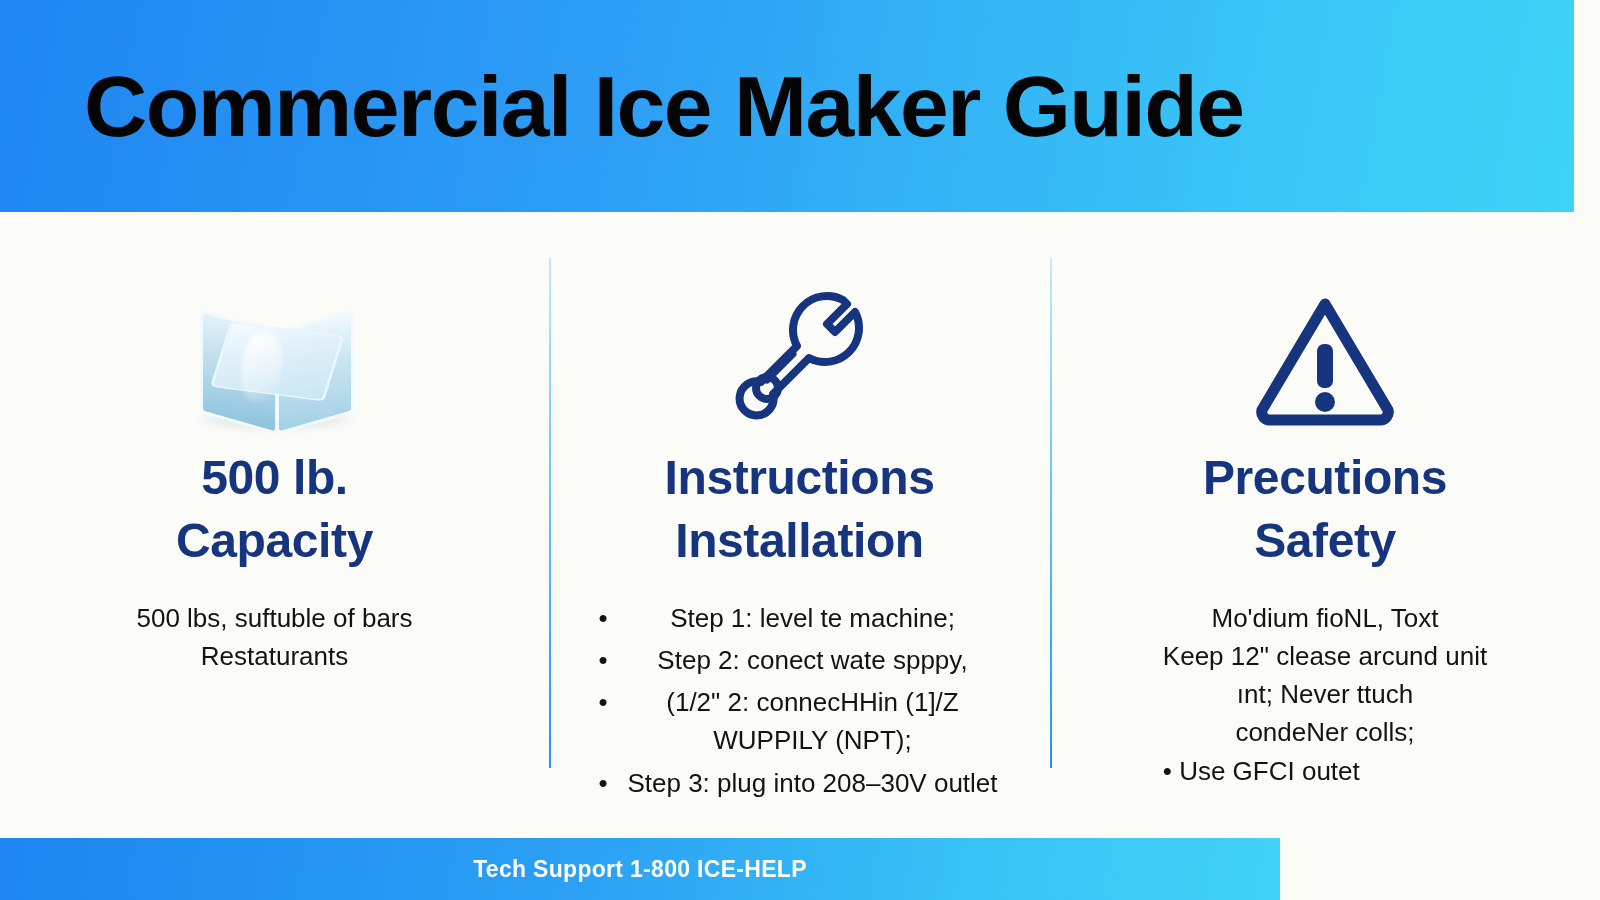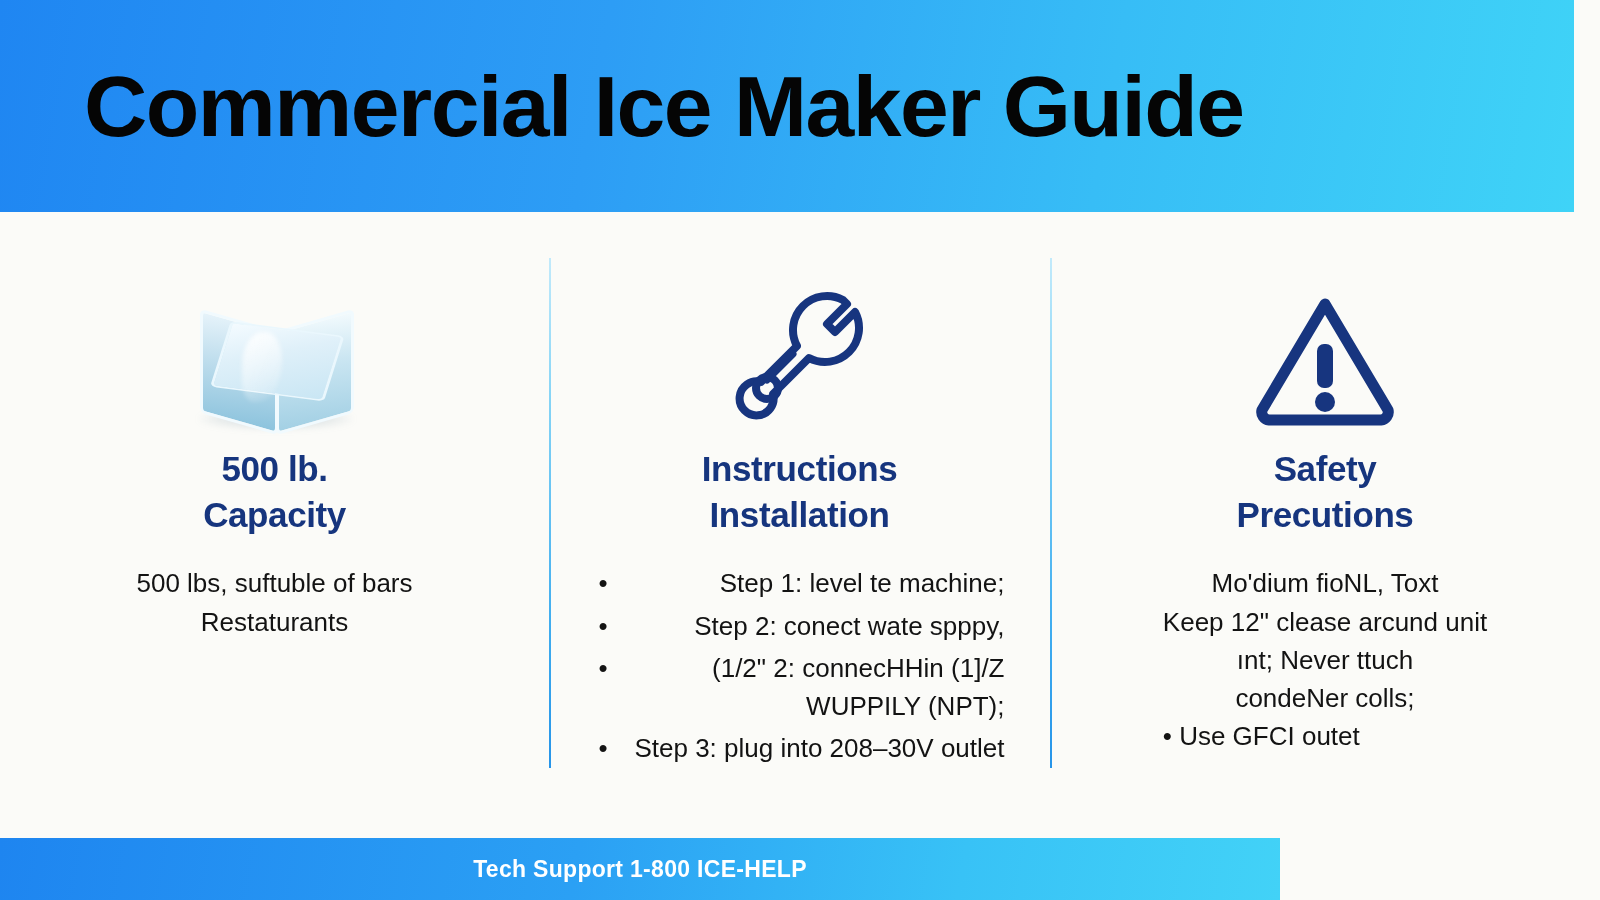--- a/index.html
+++ b/index.html
@@ -124,40 +124,40 @@
     position:absolute;
     left:60px; top:64px;
     width:40px; height:70px;
     background:linear-gradient(150deg,rgba(255,255,255,.9),rgba(255,255,255,0));
     border-radius:50% 40% 60% 30%;
     filter:blur(2px);
   }
 
   
   .col-heading {
-    font-size:35px;
+    font-size:48px;
     font-weight:700;
     color:#16357e;
     line-height:1.32;
     text-align:center;
     letter-spacing:-.4px;
     margin-bottom:26px;
     max-width:420px;
   }
 
   
   .col-body {
     font-size:26px;
     line-height:1.47;
     color:#131313;
     text-align:center;
     max-width:430px;
   }
   .col-body.left-align {
-    text-align:right;
+    text-align:center;
     width:100%;
     max-width:410px;
   }
   .body-line { display:block; }
 
   .bullet-list { list-style:none; }
   .bullet-item {
     position:relative;
     padding-left:26px;
     margin-bottom:4px;
@@ -258,22 +258,22 @@
 
     <div class="col col-3">
       <div class="icon-slot">
         <svg width="150" height="140" viewBox="0 0 150 140">
           <path d="M75 16 L138 122 A8 8 0 0 1 131 132 L19 132 A8 8 0 0 1 12 122 Z" fill="none" stroke="#17357f" stroke-width="11" stroke-linejoin="round"></path>
           <rect x="67" y="56" width="16" height="44" rx="7" fill="#17357f"></rect>
           <circle cx="75" cy="114" r="10" fill="#17357f"></circle>
         </svg>
       </div>
       <div class="col-heading">
+        <span class="body-line">Precutions</span>
         <span class="body-line">Safety</span>
-        <span class="body-line">Precutions</span>
       </div>
       <div class="col-body">
         <span class="body-line">Mo'dium fioNL, Toxt</span>
         <span class="body-line">Keep 12" clease arcund unit</span>
         <span class="body-line">ınt; Never ttuch</span>
         <span class="body-line">condeNer colls;</span>
         <span class="inline-bullet-line">Use GFCI outet</span>
       </div>
     </div>
 

